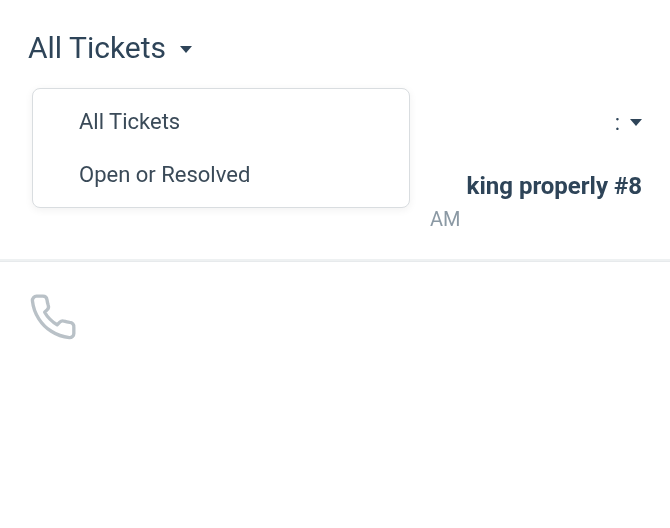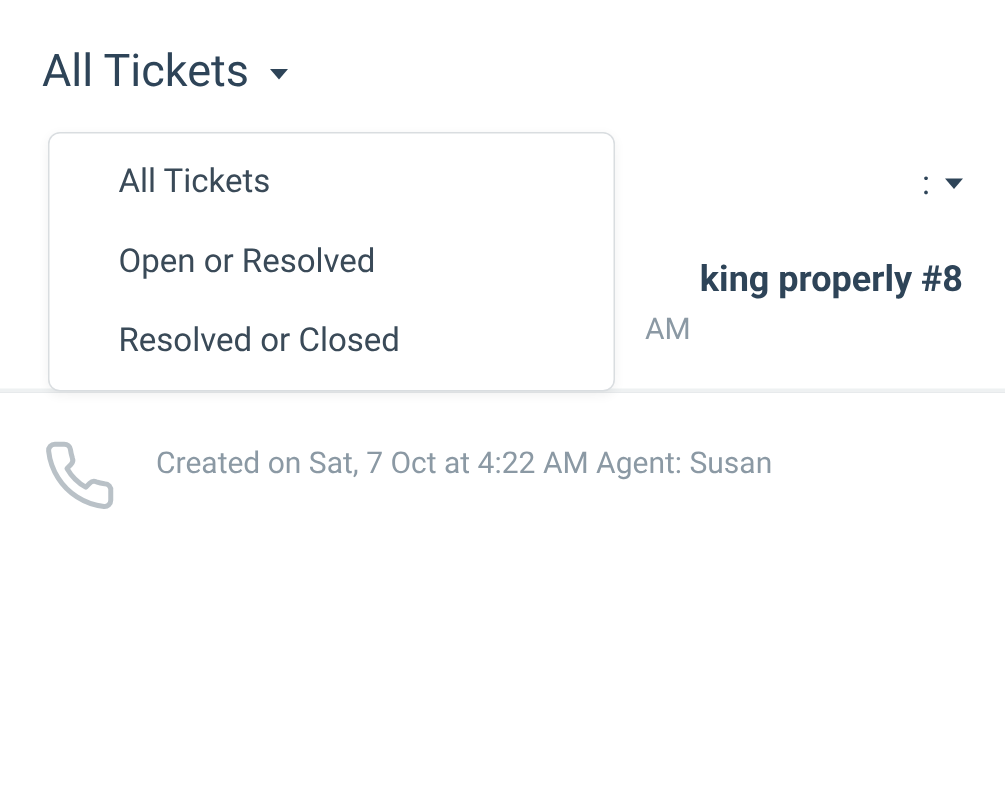--- a/index.html
+++ b/index.html
@@ -124,40 +124,36 @@
   <span class="companies-caret"></span>
 </div>
 
 <div class="dropdown">
   <div class="dropdown-item">
     <span>All Tickets</span>
   </div>
   <div class="dropdown-item">
     <span>Open or Resolved</span>
   </div>
-  <div class="dropdown-item">
-    <span>Resolved or Closed</span>
-  </div>
 </div>
 
 <div class="tickets-list">
 
   <div class="ticket-row" style="padding-left:120px;">
     <div class="ticket-body">
       <div class="ticket-title" style="text-align:right;">king properly #8</div>
       <div class="ticket-meta" style="text-align:left; padding-left:310px;">AM</div>
     </div>
   </div>
 
   <div class="divider-full"></div>
 
   <div class="ticket-row">
     <div class="channel-icon">
       <svg viewBox="0 0 24 24" fill="none" stroke="currentColor" stroke-width="1.6" stroke-linecap="round" stroke-linejoin="round">
         <path d="M22 16.92v3a2 2 0 0 1-2.18 2 19.86 19.86 0 0 1-8.63-3.07 19.5 19.5 0 0 1-6-6A19.86 19.86 0 0 1 2.12 4.18 2 2 0 0 1 4.11 2h3a2 2 0 0 1 2 1.72c.12.9.32 1.78.6 2.63a2 2 0 0 1-.45 2.11L8 9.73a16 16 0 0 0 6 6l1.27-1.27a2 2 0 0 1 2.11-.45c.85.28 1.73.48 2.63.6A2 2 0 0 1 22 16.92z"></path>
       </svg>
     </div>
     <div class="ticket-body">
-      <div class="ticket-meta">Created on Sat, 7 Oct at 4:22 AM Agent: Susan</div>
     </div>
   </div>
 
 </div>
 
 </body></html>

